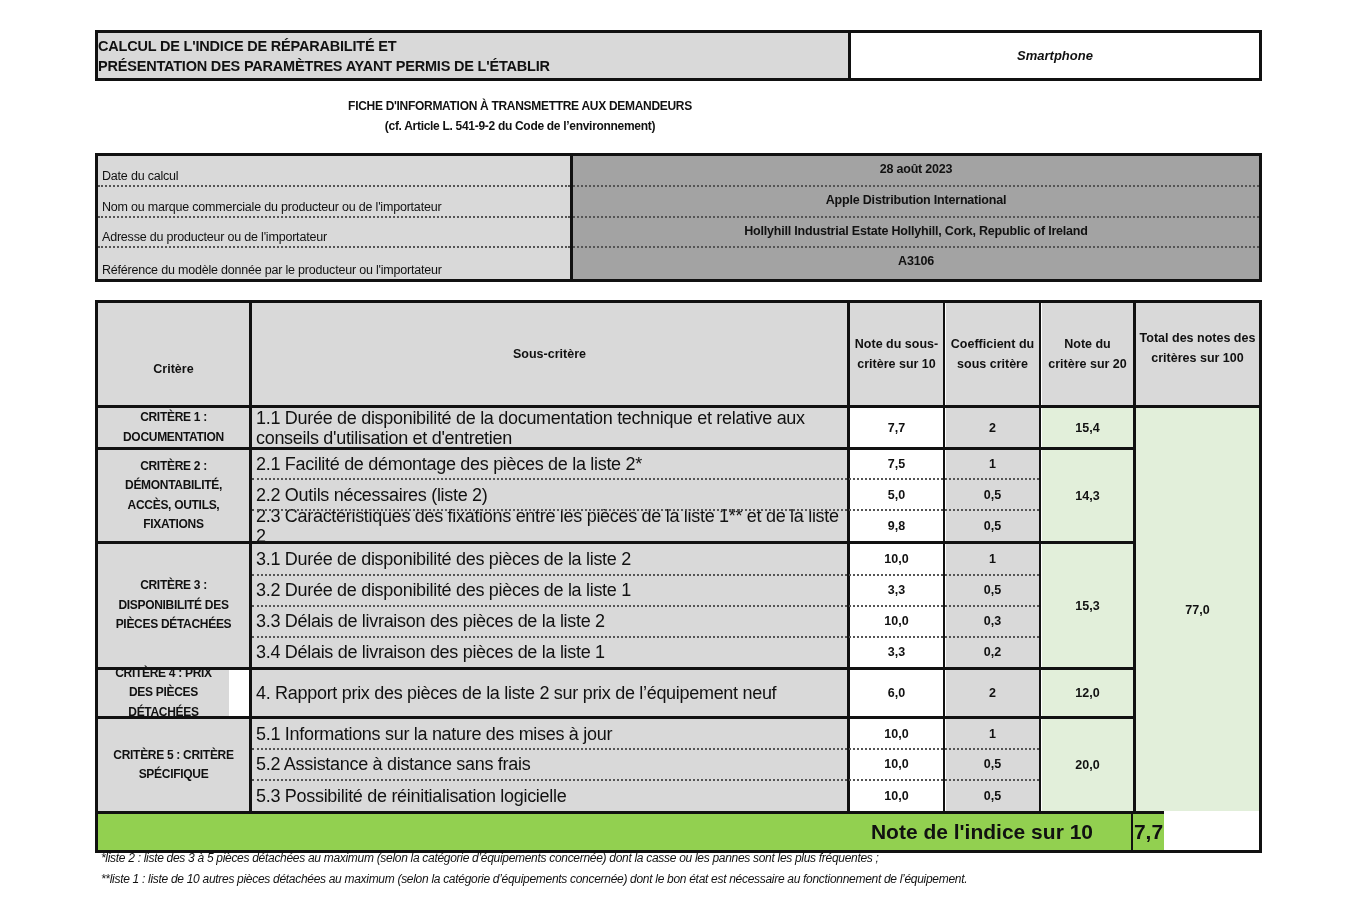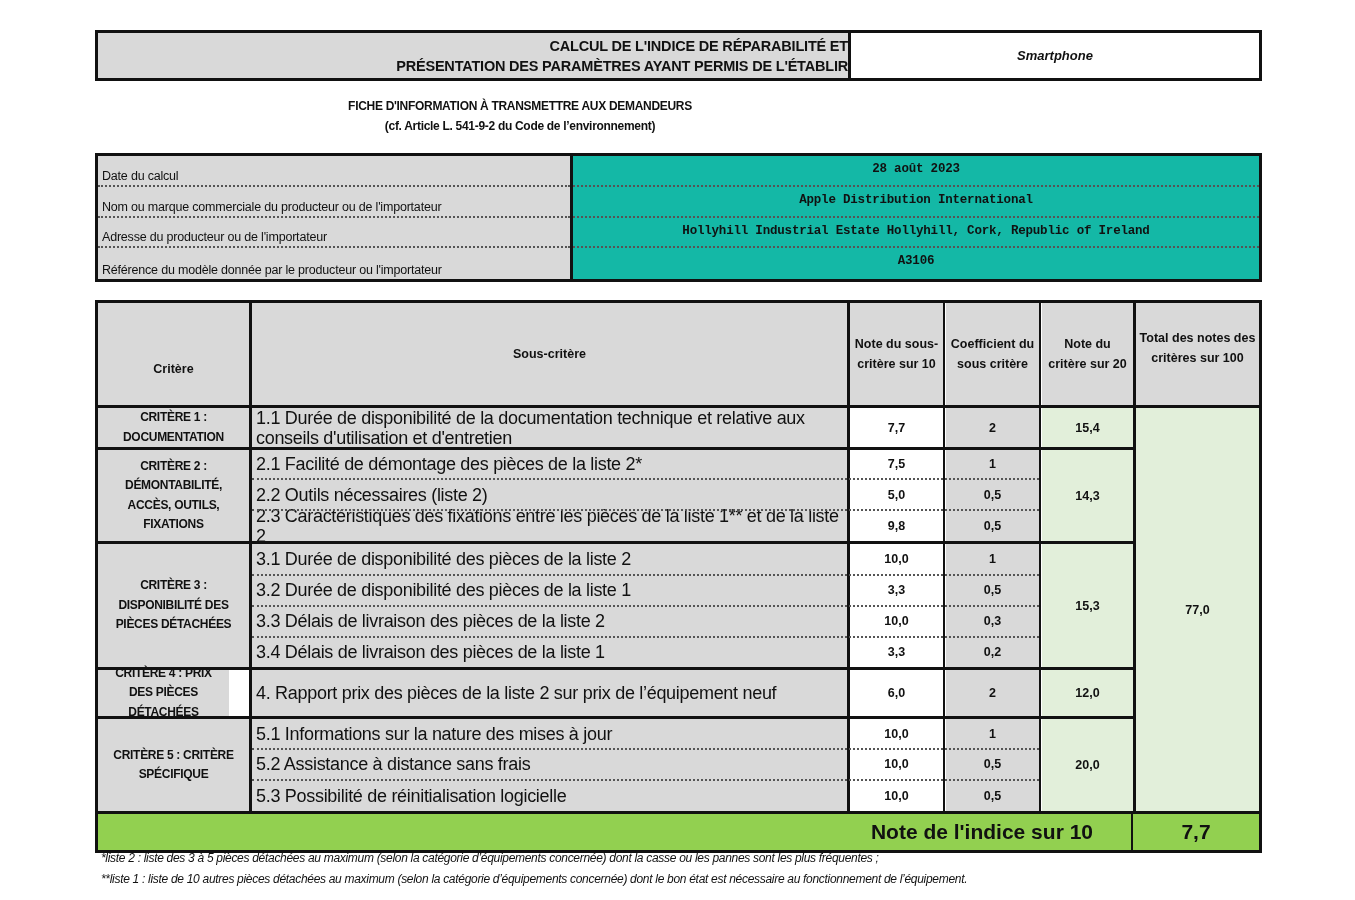--- a/index.html
+++ b/index.html
@@ -3,47 +3,47 @@
 <meta charset="utf-8">
 <style>
   html, body { margin:0; padding:0; }
   body {
     width:1355px; height:900px; background:#ffffff; position:relative; overflow:hidden;
     font-family: "Liberation Sans", "DejaVu Sans", sans-serif; color:#111;
   }
   .abs { position:absolute; box-sizing:border-box; }
   
   #title-box { left:95px; top:30px; width:1167px; height:51px; border:3px solid #111; display:flex; }
-  #title-left { width:750px; background:#d9d9d9; border-right:3px solid #111; display:flex; flex-direction:column; align-items:flex-end; justify-content:center; font-weight:bold; font-size:14.5px; line-height:20px; letter-spacing:-0.2px; }
+  #title-left { width:750px; background:#d9d9d9; border-right:3px solid #111; display:flex; flex-direction:column; align-items:flex-start; justify-content:center; font-weight:bold; font-size:14.5px; line-height:20px; letter-spacing:-0.2px; }
   #title-right { flex:1; display:flex; align-items:center; justify-content:center; font-weight:bold; font-style:italic; font-size:13px; }
   #subtitle { left:250px; top:96px; width:540px; text-align:center; font-weight:bold; font-size:12px; line-height:20px; letter-spacing:-0.3px; }
 
   
   #info-table { left:95px; top:153px; width:1167px; height:129px; border:3px solid #111; display:flex; }
   #info-labels { width:472px; background:#d9d9d9; border-right:3px solid #111; }
-  #info-values { flex:1; background:#14b8a6;font-family:Liberation Mono, monospace; }
+  #info-values { flex:1; background:#a3a3a3; }
   .info-row { height:30.75px; box-sizing:border-box; border-bottom:2px dotted #555; display:flex; }
   .info-row:last-child { border-bottom:none; }
   .info-label { font-size:12.5px; align-items:flex-end; padding:0 0 2px 4px; letter-spacing:-0.2px; }
   .info-value { font-size:12.5px; font-weight:bold; align-items:flex-start; justify-content:center; padding-top:6px; letter-spacing:-0.2px; }
 
   
   #main-table { left:95px; top:300px; width:1167px; height:553px; border:3px solid #111; }
   .cell { position:absolute; box-sizing:border-box; display:flex; align-items:center; justify-content:center; text-align:center; font-size:12.5px; }
   .gray { background:#d9d9d9; }
   .white { background:#ffffff; }
   .lgreen { background:#e2efda; }
   .bold { font-weight:bold; }
   .hdr { font-weight:bold; font-size:12.5px; line-height:20px; }
   .crit { font-weight:bold; font-size:12px; line-height:19.5px; letter-spacing:-0.3px; }
   .sub { justify-content:flex-start; text-align:left; padding-left:4px; font-size:18px; letter-spacing:-0.3px; line-height:20px; }
   .vline { position:absolute; background:#111; width:3px; }
   .hline { position:absolute; background:#111; height:3px; }
   .dline { position:absolute; height:0; border-top:2px dotted #555; }
-  #index-bar { position:absolute; left:0; top:508px; width:1161px; height:39px; background:#92d050; border-top:3px solid #111; display:flex; box-sizing:border-box; }
+  #index-bar { position:absolute; left:0; top:508px; width:1066px; height:39px; background:#92d050; border-top:3px solid #111; display:flex; box-sizing:border-box; }
   #index-label { width:1035px; display:flex; align-items:center; justify-content:flex-end; padding-right:38px; font-size:21px; font-weight:bold; box-sizing:border-box; border-right:2px solid #111; }
   #index-value { flex:1; display:flex; align-items:center; justify-content:center; font-size:21px; font-weight:bold; }
   .footnote { left:101px; font-style:italic; font-size:12px; letter-spacing:-0.3px; white-space:nowrap; }
 </style>
 </head>
 <body>
 
 <div id="title-box" class="abs">
   <div id="title-left">
     <span>CALCUL DE L'INDICE DE RÉPARABILITÉ ET</span>

